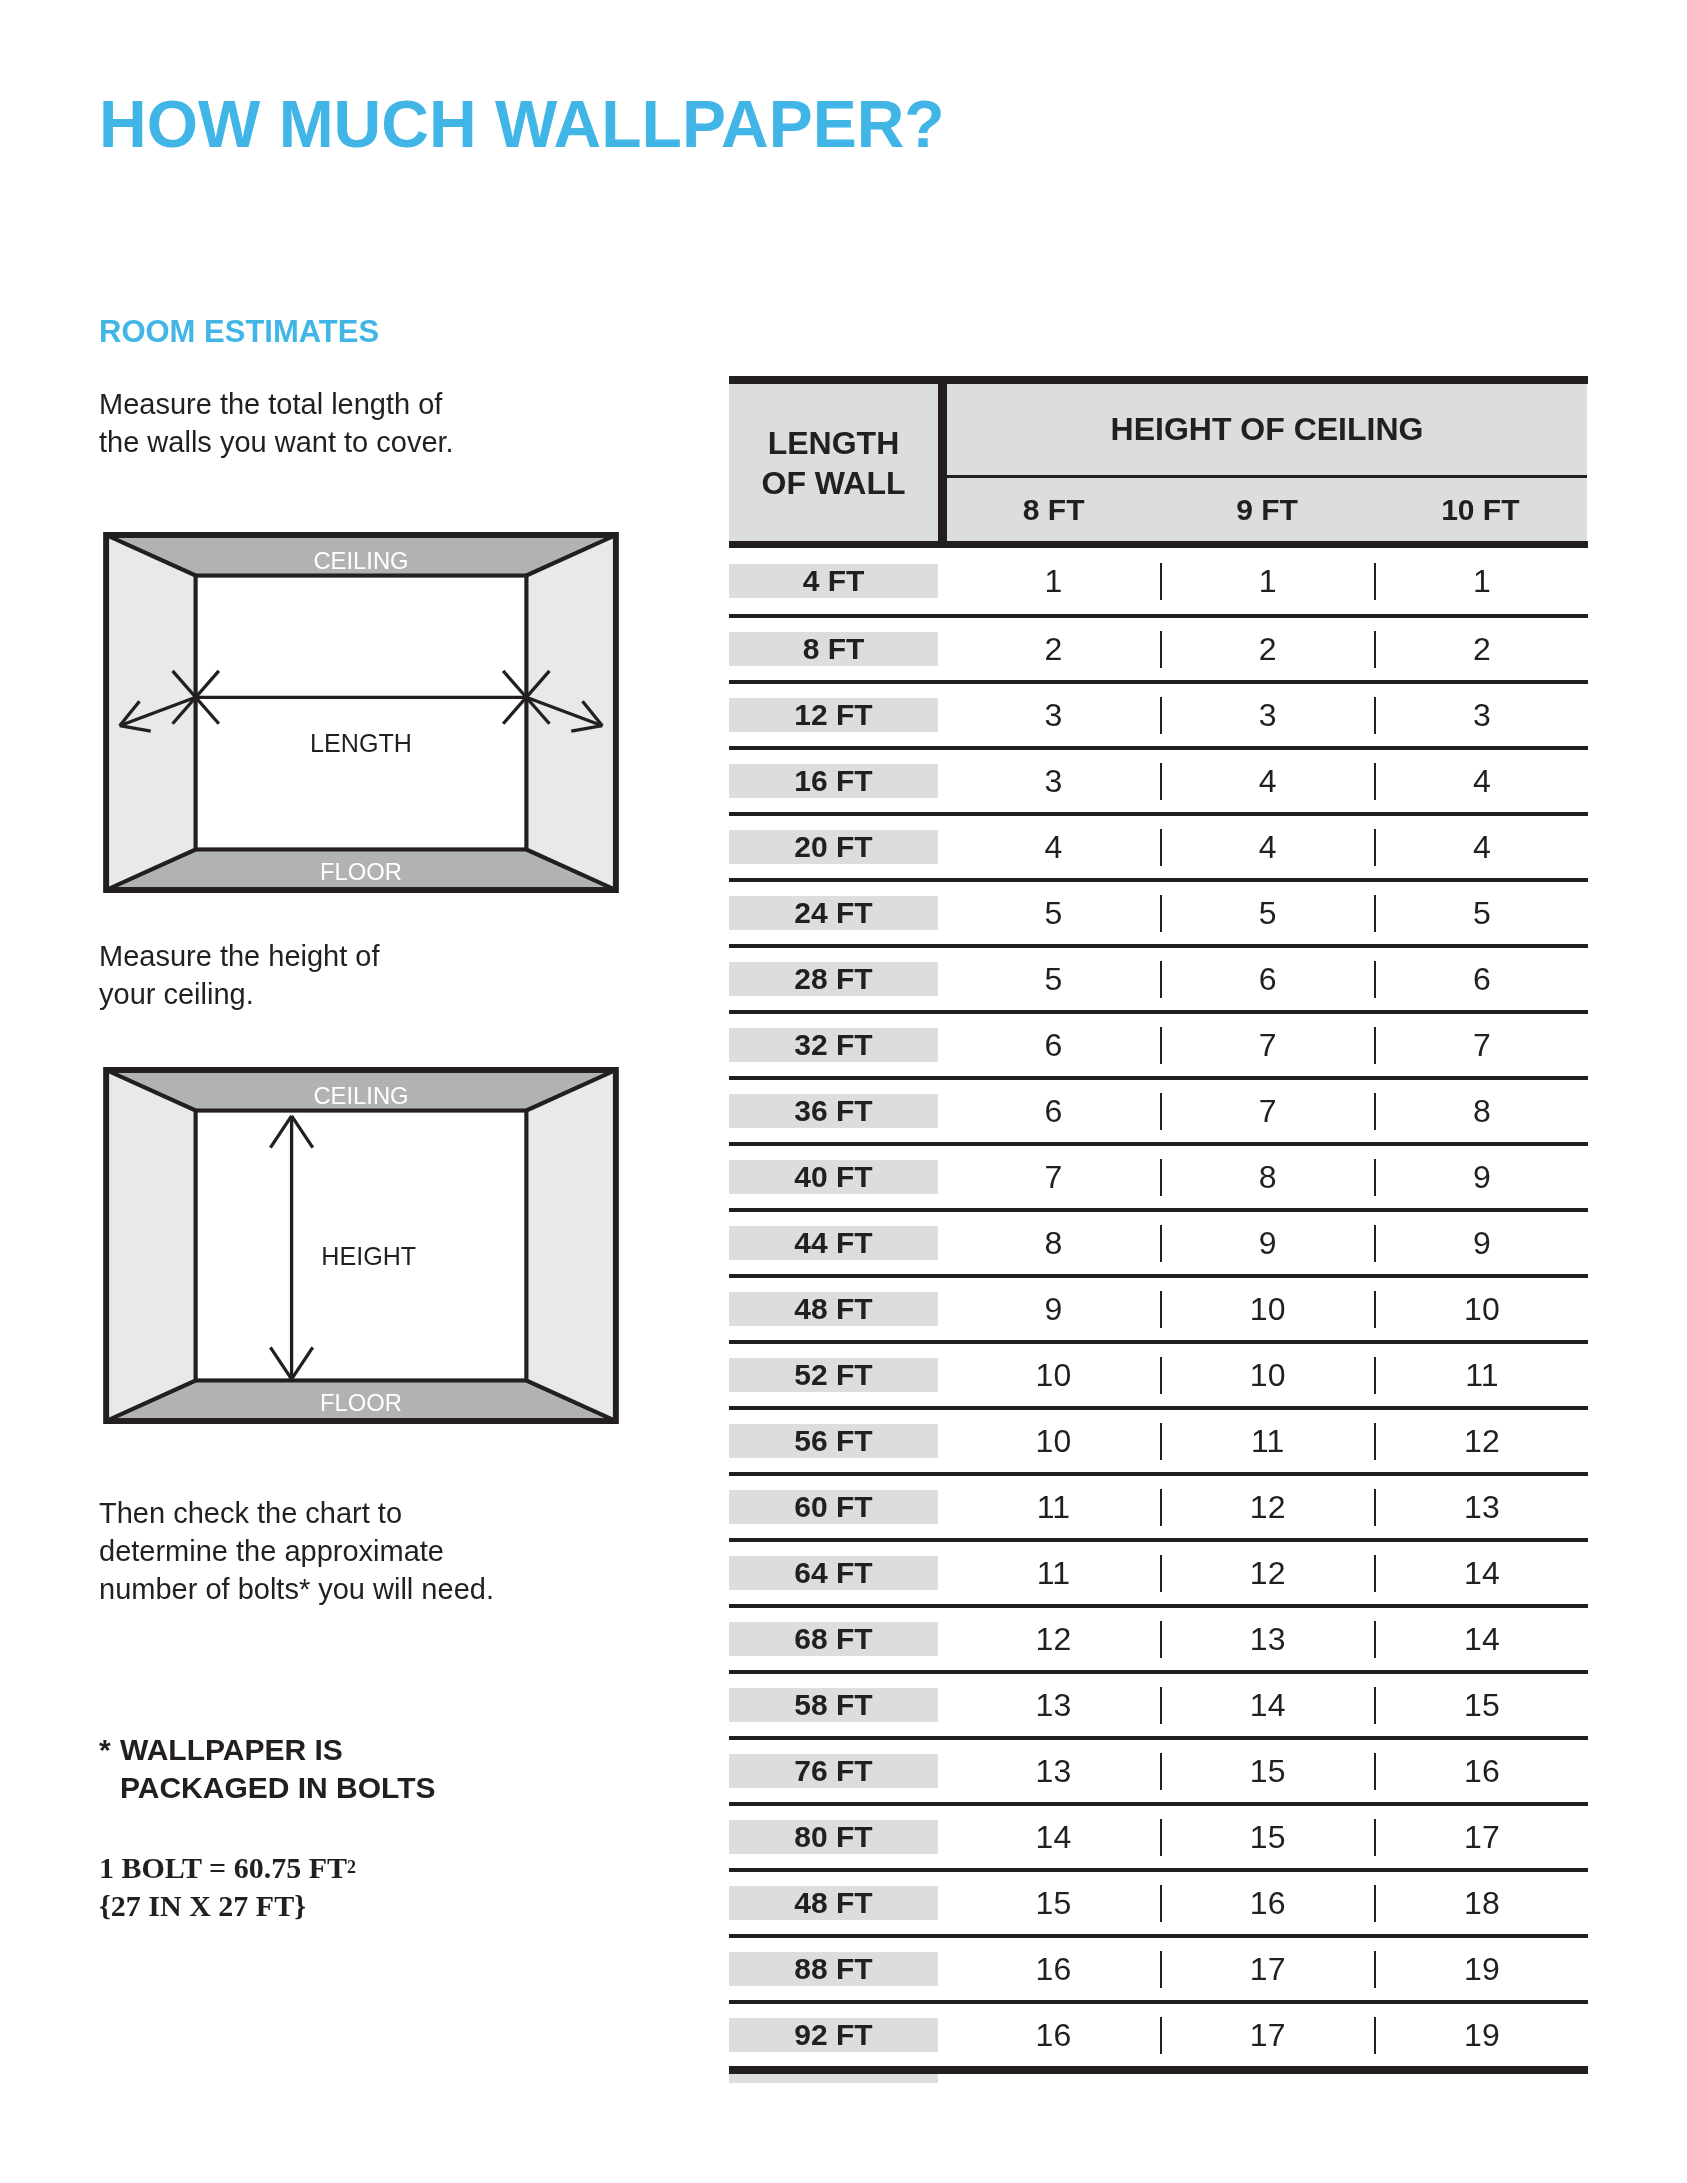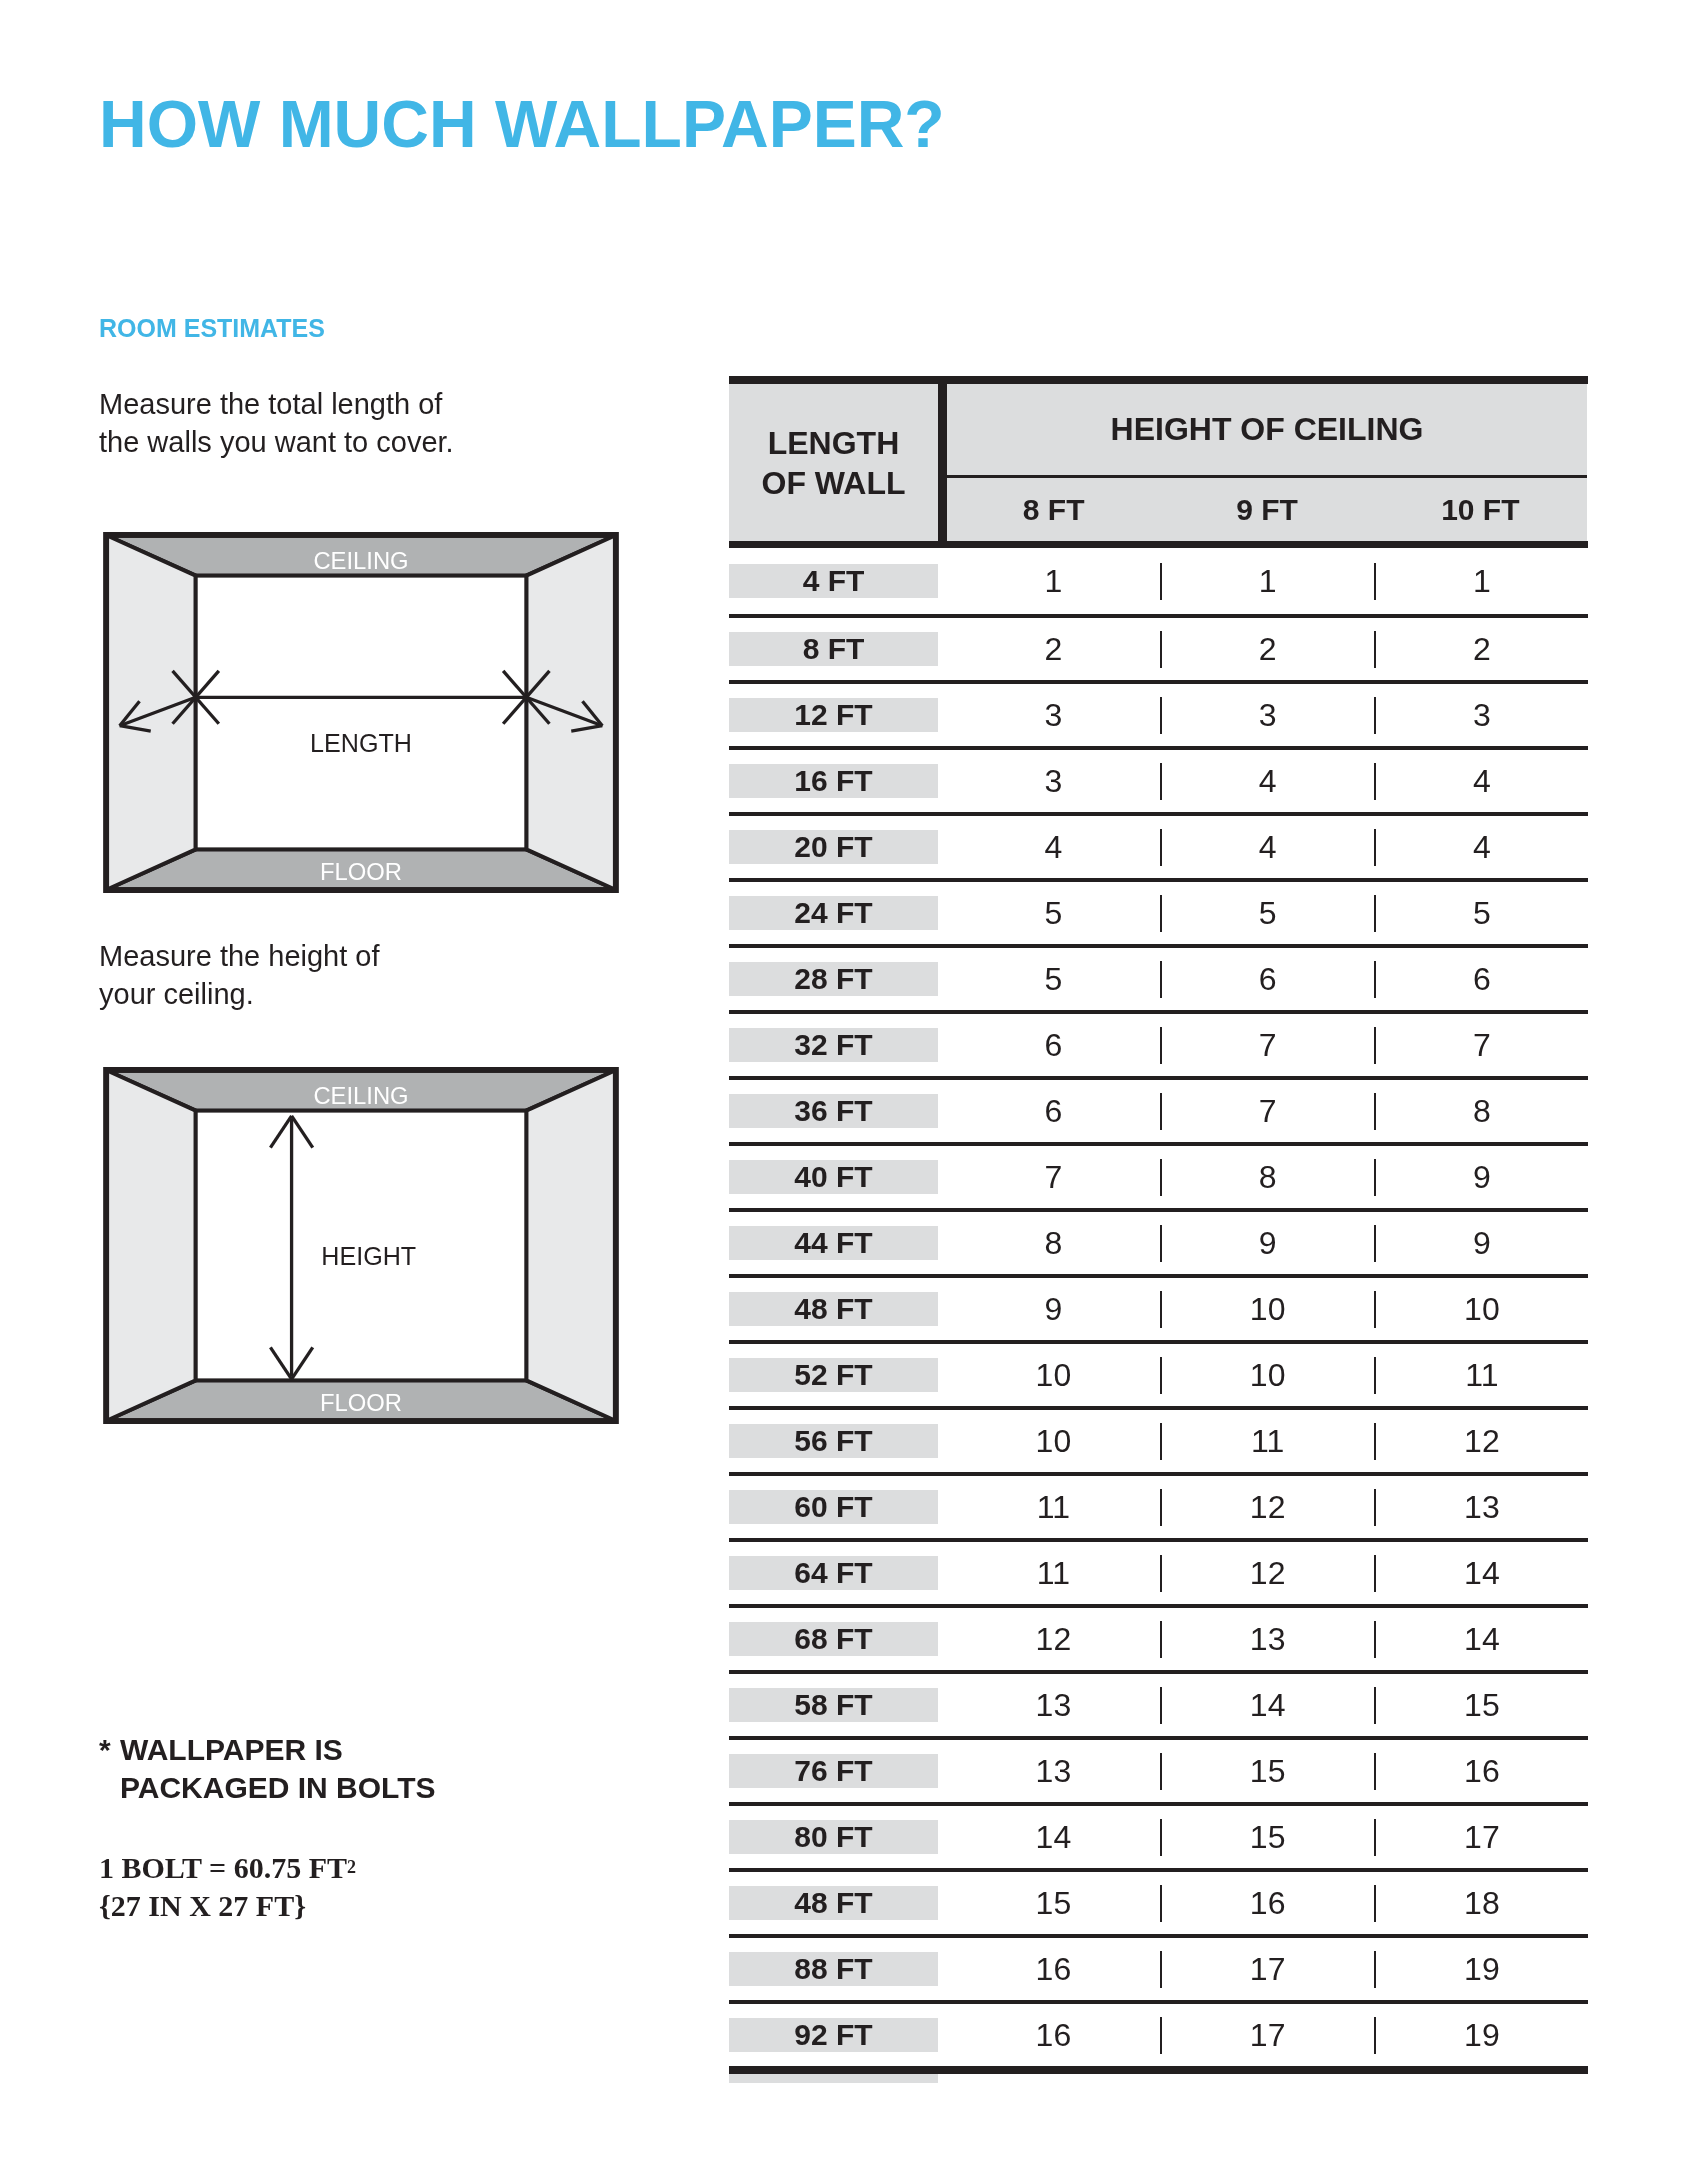--- a/index.html
+++ b/index.html
@@ -2,21 +2,21 @@
 <html style="font-size:10.6px"><head>
 <meta charset="utf-8">
 <style>
   html,body{margin:0;padding:0;background:#ffffff;}
   .page{position:relative;width:1687px;height:2183px;background:#ffffff;overflow:hidden;
         font-family:"Liberation Sans", sans-serif;color:#231F20;}
 
   .page-title{position:absolute;left:99px;top:91px;font-size:66px;font-weight:bold;
               color:#41B6E6;line-height:1;letter-spacing:0px;white-space:nowrap;}
 
-  .section-heading{position:absolute;font-size:25px;font-weight:bold;color:#41B6E6;line-height:1;white-space:nowrap;}
+  .section-heading{position:absolute;font-size:31px;font-weight:bold;color:#41B6E6;line-height:1;white-space:nowrap;}
   .heading-left{left:99px;top:316px;}
   .heading-table{left:729px;top:316px;width:859px;text-align:center;}
 
   .para{position:absolute;left:99px;font-size:29px;line-height:38px;white-space:pre-line;color:#231F20;}
   .para1{top:385px;}
   .para2{top:937px;}
   .para3{top:1494px;}
 
   .footnote{position:absolute;left:99px;top:1731px;display:flex;font-size:30px;font-weight:bold;line-height:38px;}
   .footnote .star{width:21px;}
@@ -117,20 +117,23 @@
         <line x1="285" y1="74" x2="317" y2="122"></line>
         <line x1="285" y1="472" x2="253" y2="424"></line>
         <line x1="285" y1="472" x2="317" y2="424"></line>
       </g>
       <text x="390" y="56" text-anchor="middle" font-size="36" fill="#ffffff">CEILING</text>
       <text x="390" y="521" text-anchor="middle" font-size="36" fill="#ffffff">FLOOR</text>
       <text x="330" y="300" text-anchor="start" font-size="38" fill="#231F20">HEIGHT</text>
     </svg>
   </div>
 
+  <div class="para para3">Then check the chart to
+determine the approximate
+number of bolts* you will need.</div>
 
   <div class="footnote">
     <span class="star">*</span>
     <span class="fn-text">WALLPAPER IS
 PACKAGED IN BOLTS</span>
   </div>
 
   <div class="formula">
     <div><span>1 BOLT = 60.75 FT</span><span class="sup">2</span></div>
     <div>{27 IN X 27 FT}</div>

